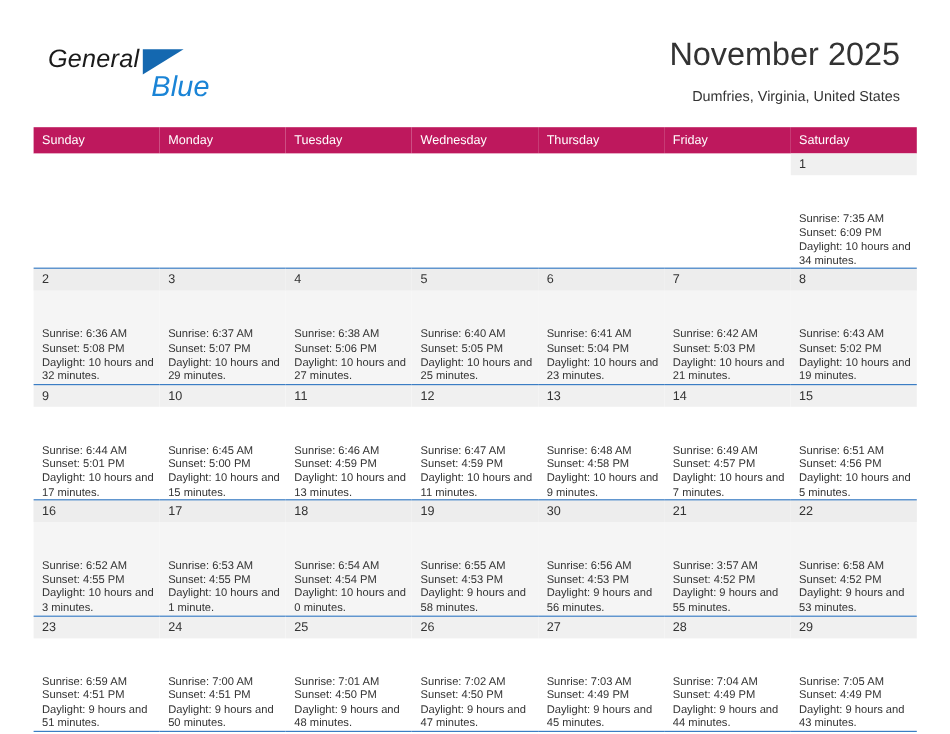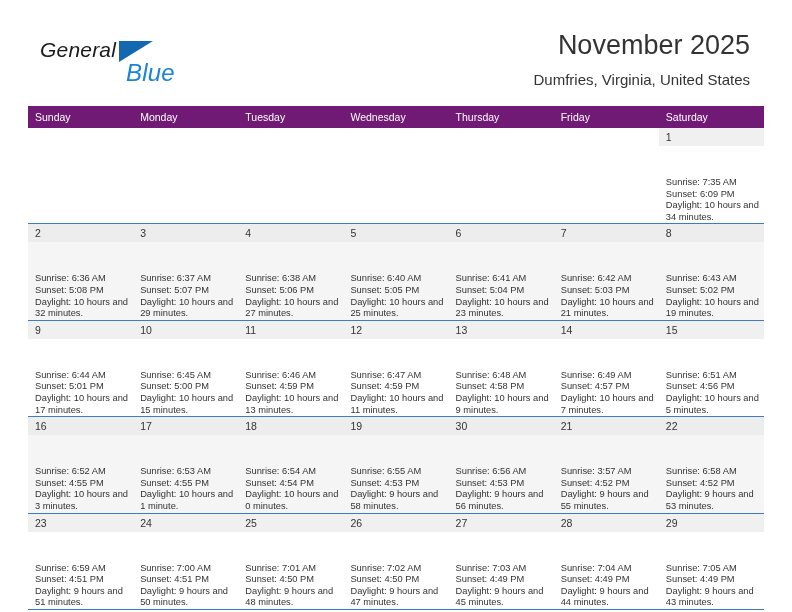--- a/index.html
+++ b/index.html
@@ -71,38 +71,38 @@
     top: 0;
     text-align: right;
   }
   .cal-title {
     font-size: 27px;
     color: #333333;
     line-height: 34px;
     white-space: nowrap;
   }
   .cal-subtitle {
-    font-size: 15px;
+    font-size: 12px;
     color: #333333;
     line-height: 22px;
     margin-top: 7px;
     white-space: nowrap;
   }
 
   
   .calendar {
     position: absolute;
     left: 28px;
     top: 106px;
     width: 736px;
     border-collapse: collapse;
     table-layout: fixed;
   }
   .calendar th {
-    background: #701a75;
+    background: #be185d;
     color: #ffffff;
     font-size: 10.5px;
     font-weight: normal;
     text-align: left;
     padding: 5px 0 5px 7px;
     height: 19px;
     box-sizing: border-box;
   }
   .calendar td {
     vertical-align: top;

